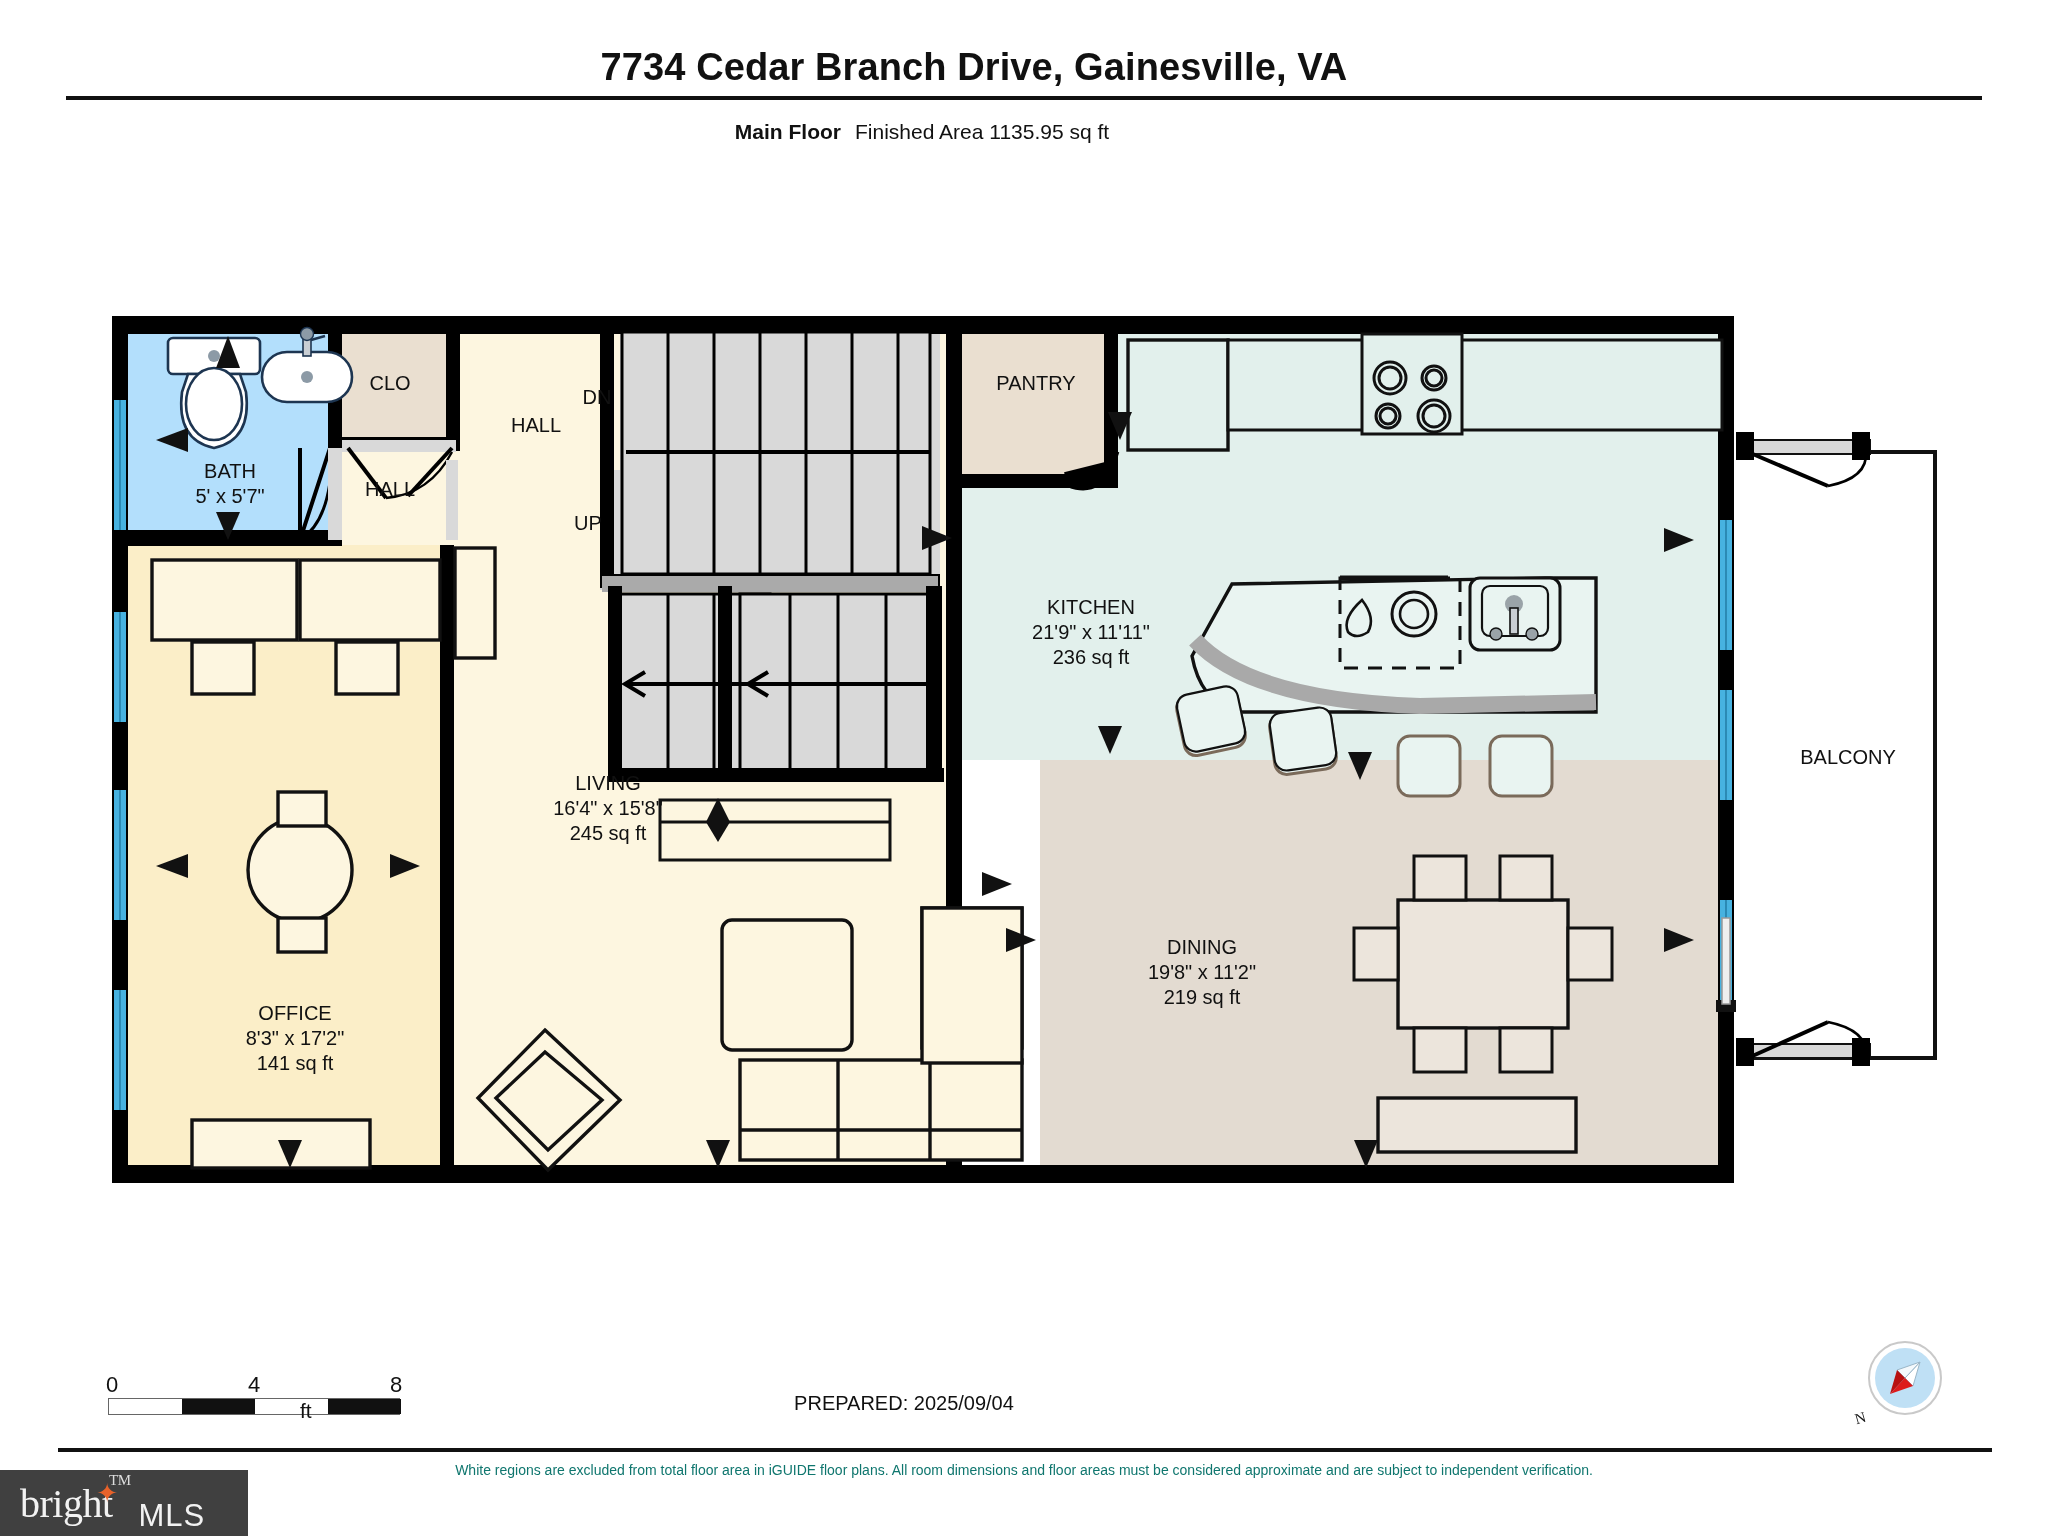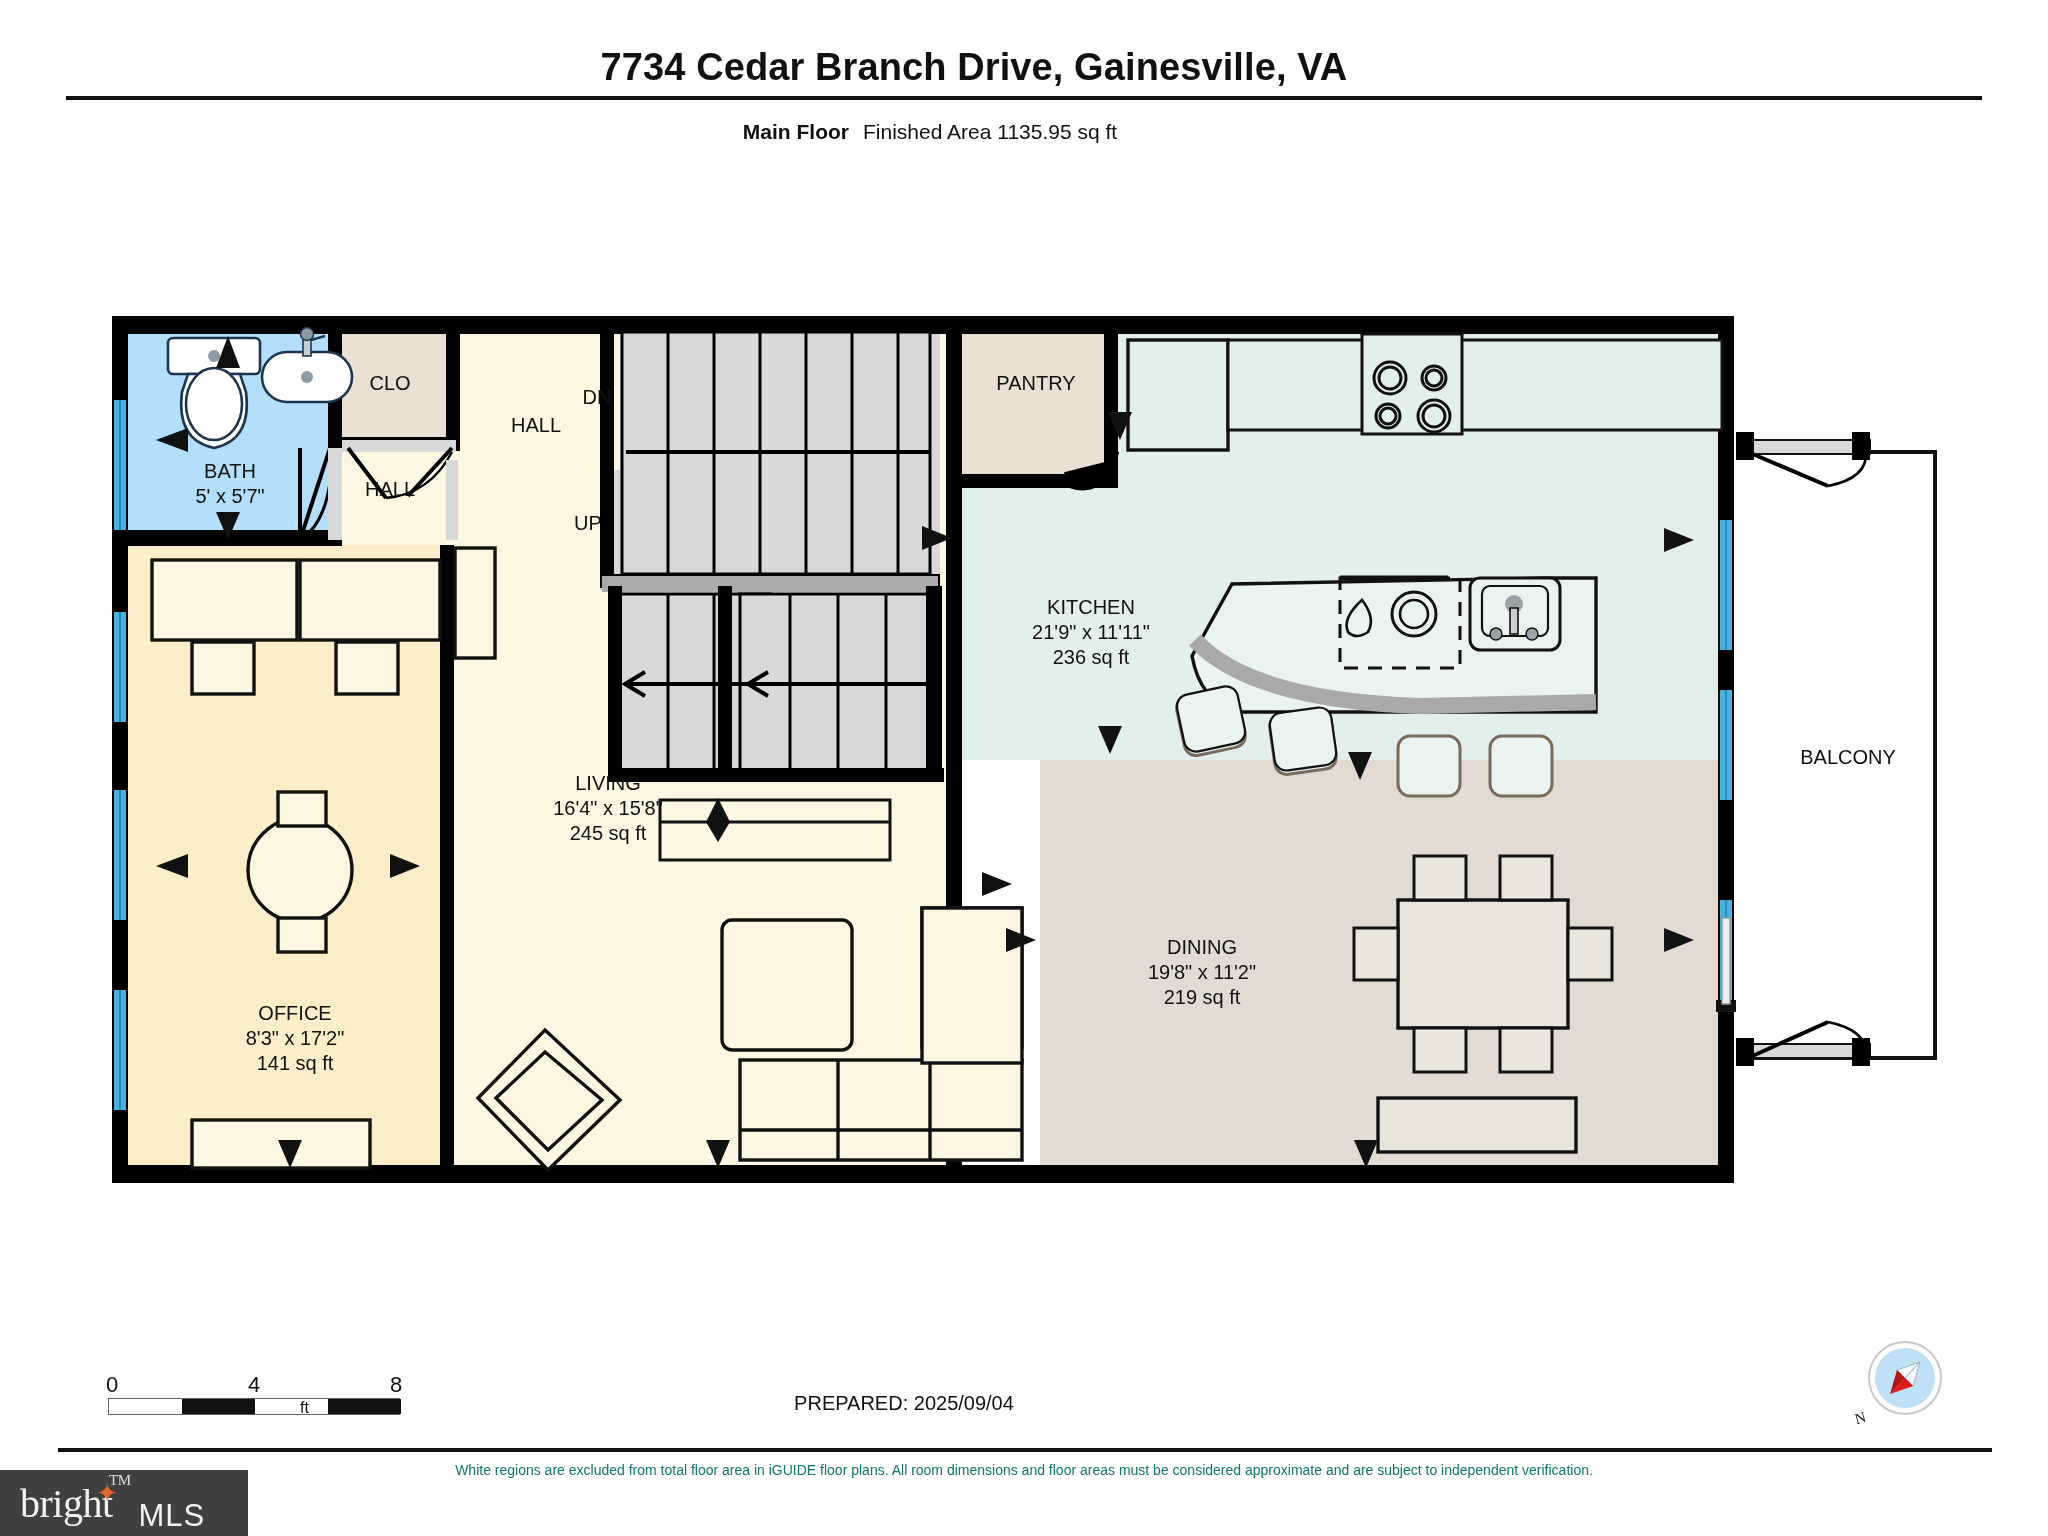--- a/index.html
+++ b/index.html
@@ -3,35 +3,35 @@
 <meta charset="utf-8">
 <style>
   html,body{margin:0;padding:0;background:#ffffff;}
   body{width:2048px;height:1536px;position:relative;overflow:hidden;
        font-family:"Liberation Sans", sans-serif; color:#111;}
 
   
   #title{position:absolute;left:0;top:46px;width:1948px;text-align:center;
          font-size:38px;font-weight:bold;letter-spacing:.1px;color:#111;}
   #title-rule{position:absolute;left:66px;top:96px;width:1916px;height:4px;background:#111;}
-  #subtitle{position:absolute;left:16px;top:120px;width:1828px;text-align:center;font-size:21px;}
+  #subtitle{position:absolute;left:8px;top:120px;width:1828px;text-align:center;font-size:21px;}
   #subtitle b{font-weight:bold;}
   #subtitle .sep{display:inline-block;width:14px;}
 
   
   #plan{position:absolute;left:0;top:0;width:2048px;height:1536px;}
 
   
   #scale-wrap{position:absolute;left:108px;top:1372px;width:310px;}
   #scale-nums{position:relative;height:26px;font-size:22px;}
   #scale-nums span{position:absolute;top:0;transform:translateX(-50%);}
   #scale-bar{position:relative;height:17px;width:292px;border:1px solid #666;box-sizing:border-box;
              background:#fff;}
   #scale-bar i{position:absolute;top:0;height:100%;background:#111;display:block;}
-  #scale-ft{position:absolute;left:300px;top:1399px;font-size:16px;}
+  #scale-ft{position:absolute;left:300px;top:1399px;font-size:21px;}
   #prepared{position:absolute;left:0;top:1392px;width:1808px;text-align:center;font-size:20px;}
   #foot-rule{position:absolute;left:58px;top:1448px;width:1934px;height:4px;background:#111;}
   #disclaimer{position:absolute;left:0;top:1462px;width:2048px;text-align:center;font-size:14px;color:#0f766e;}
 
   #logo{position:absolute;left:0;top:1470px;width:248px;height:66px;background:#404040;
         display:flex;align-items:center;}
   #logo .lg{font-family:"Liberation Serif", serif;font-size:40px;color:#f2f2f2;margin-left:20px;
             letter-spacing:-.5px;position:relative;}
   #logo .star{color:#e8622a;font-size:26px;position:absolute;right:-5px;top:-2px;}
   #logo .tm{color:#ddd;font-size:15px;position:absolute;right:-18px;top:-8px;}

